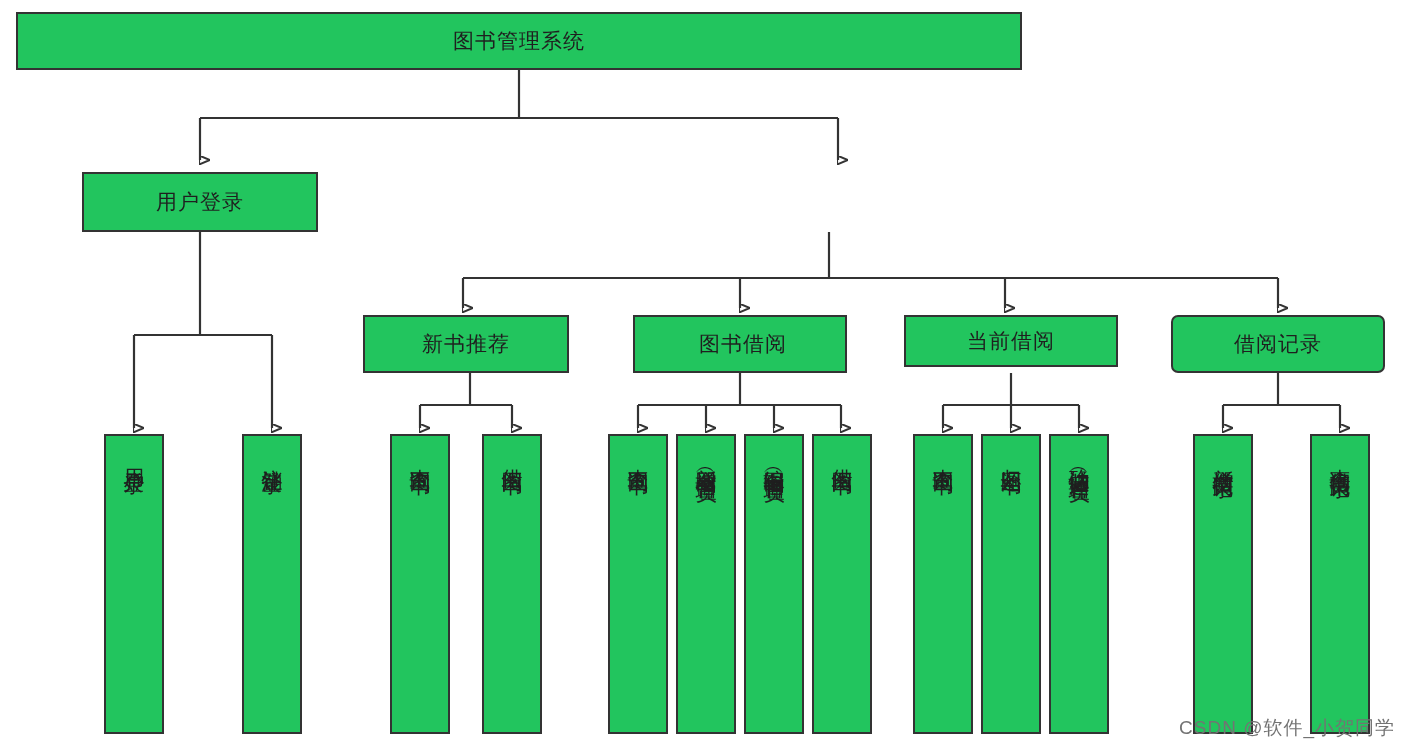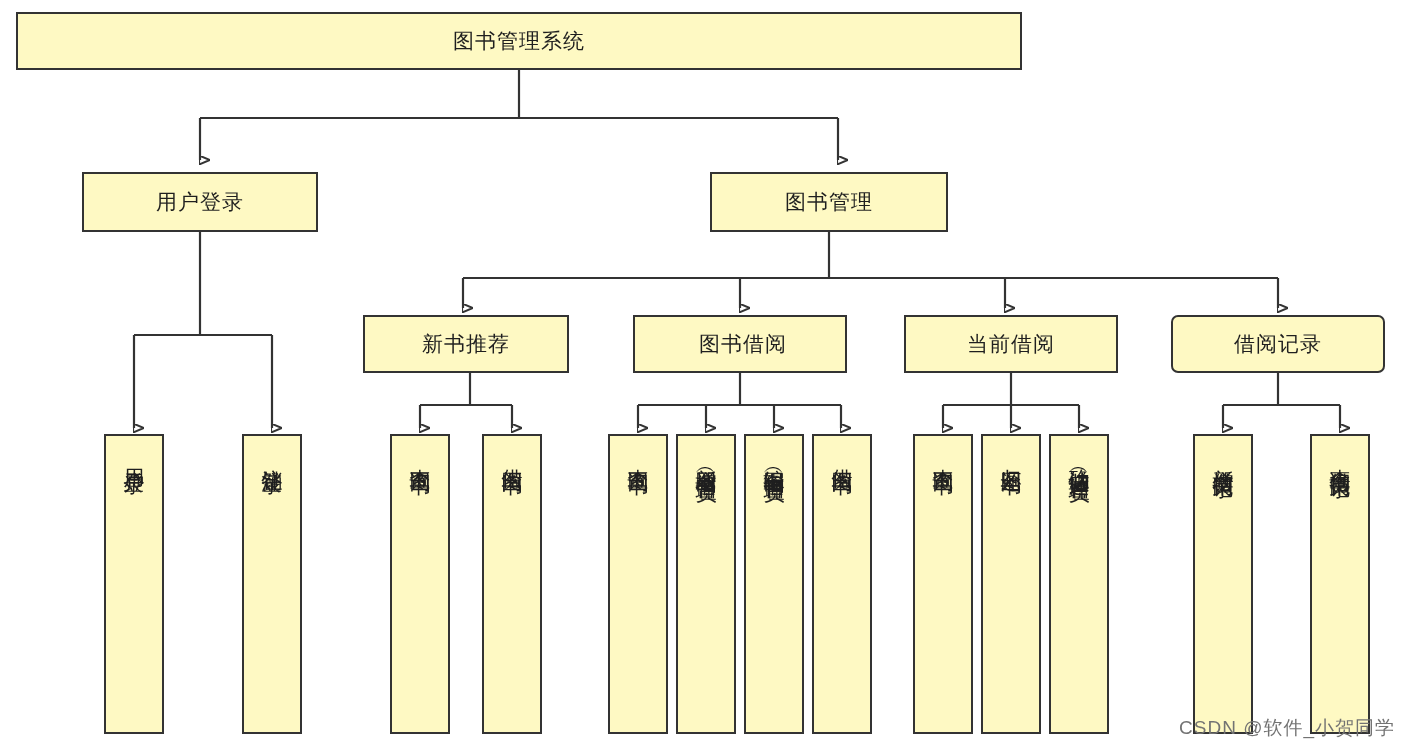--- a/index.html
+++ b/index.html
@@ -8,21 +8,21 @@
     width:1405px;height:747px;overflow:hidden;
     font-family:"Liberation Sans","DejaVu Sans",sans-serif;
     color:#1a1a1a;
   }
   #diagram-root{position:relative;width:1405px;height:747px;background:#fff;}
 
   
   .node{
     position:absolute;
     box-sizing:border-box;
-    background:#fef9c3;
+    background:#22c55e;
     border:2px solid #333333;
     display:flex;
     align-items:center;
     justify-content:center;
     text-align:right;
   }
   .node .node-label{
     font-size:21px;
     line-height:1.25;
     letter-spacing:1px;
@@ -127,33 +127,30 @@
   </svg>
 
   <div class="node" style="left:16px;top:12px;width:1006px;height:58px;">
     <span class="node-label">图书管理系统</span>
   </div>
 
   <div class="node" style="left:82px;top:172px;width:236px;height:60px;">
     <span class="node-label">用户登录</span>
   </div>
 
-  <div class="node" style="left:710px;top:172px;width:238px;height:60px;">
-    <span class="node-label">图书管理</span>
-  </div>
 
   <div class="node" style="left:363px;top:315px;width:206px;height:58px;">
     <span class="node-label">新书推荐</span>
   </div>
 
   <div class="node" style="left:633px;top:315px;width:214px;height:58px;padding-left:6px;">
     <span class="node-label">图书借阅</span>
   </div>
 
-  <div class="node" style="left:904px;top:315px;width:214px;height:58px;">
+  <div class="node" style="left:904px;top:315px;width:214px;height:52px;">
     <span class="node-label">当前借阅</span>
   </div>
 
   <div class="node" style="left:1171px;top:315px;width:214px;height:58px;border-radius:7px;">
     <span class="node-label">借阅记录</span>
   </div>
 
   <div class="node vertical" style="left:104px;top:434px;width:60px;height:300px;">
     <span class="node-label">用户登录</span>
   </div>

